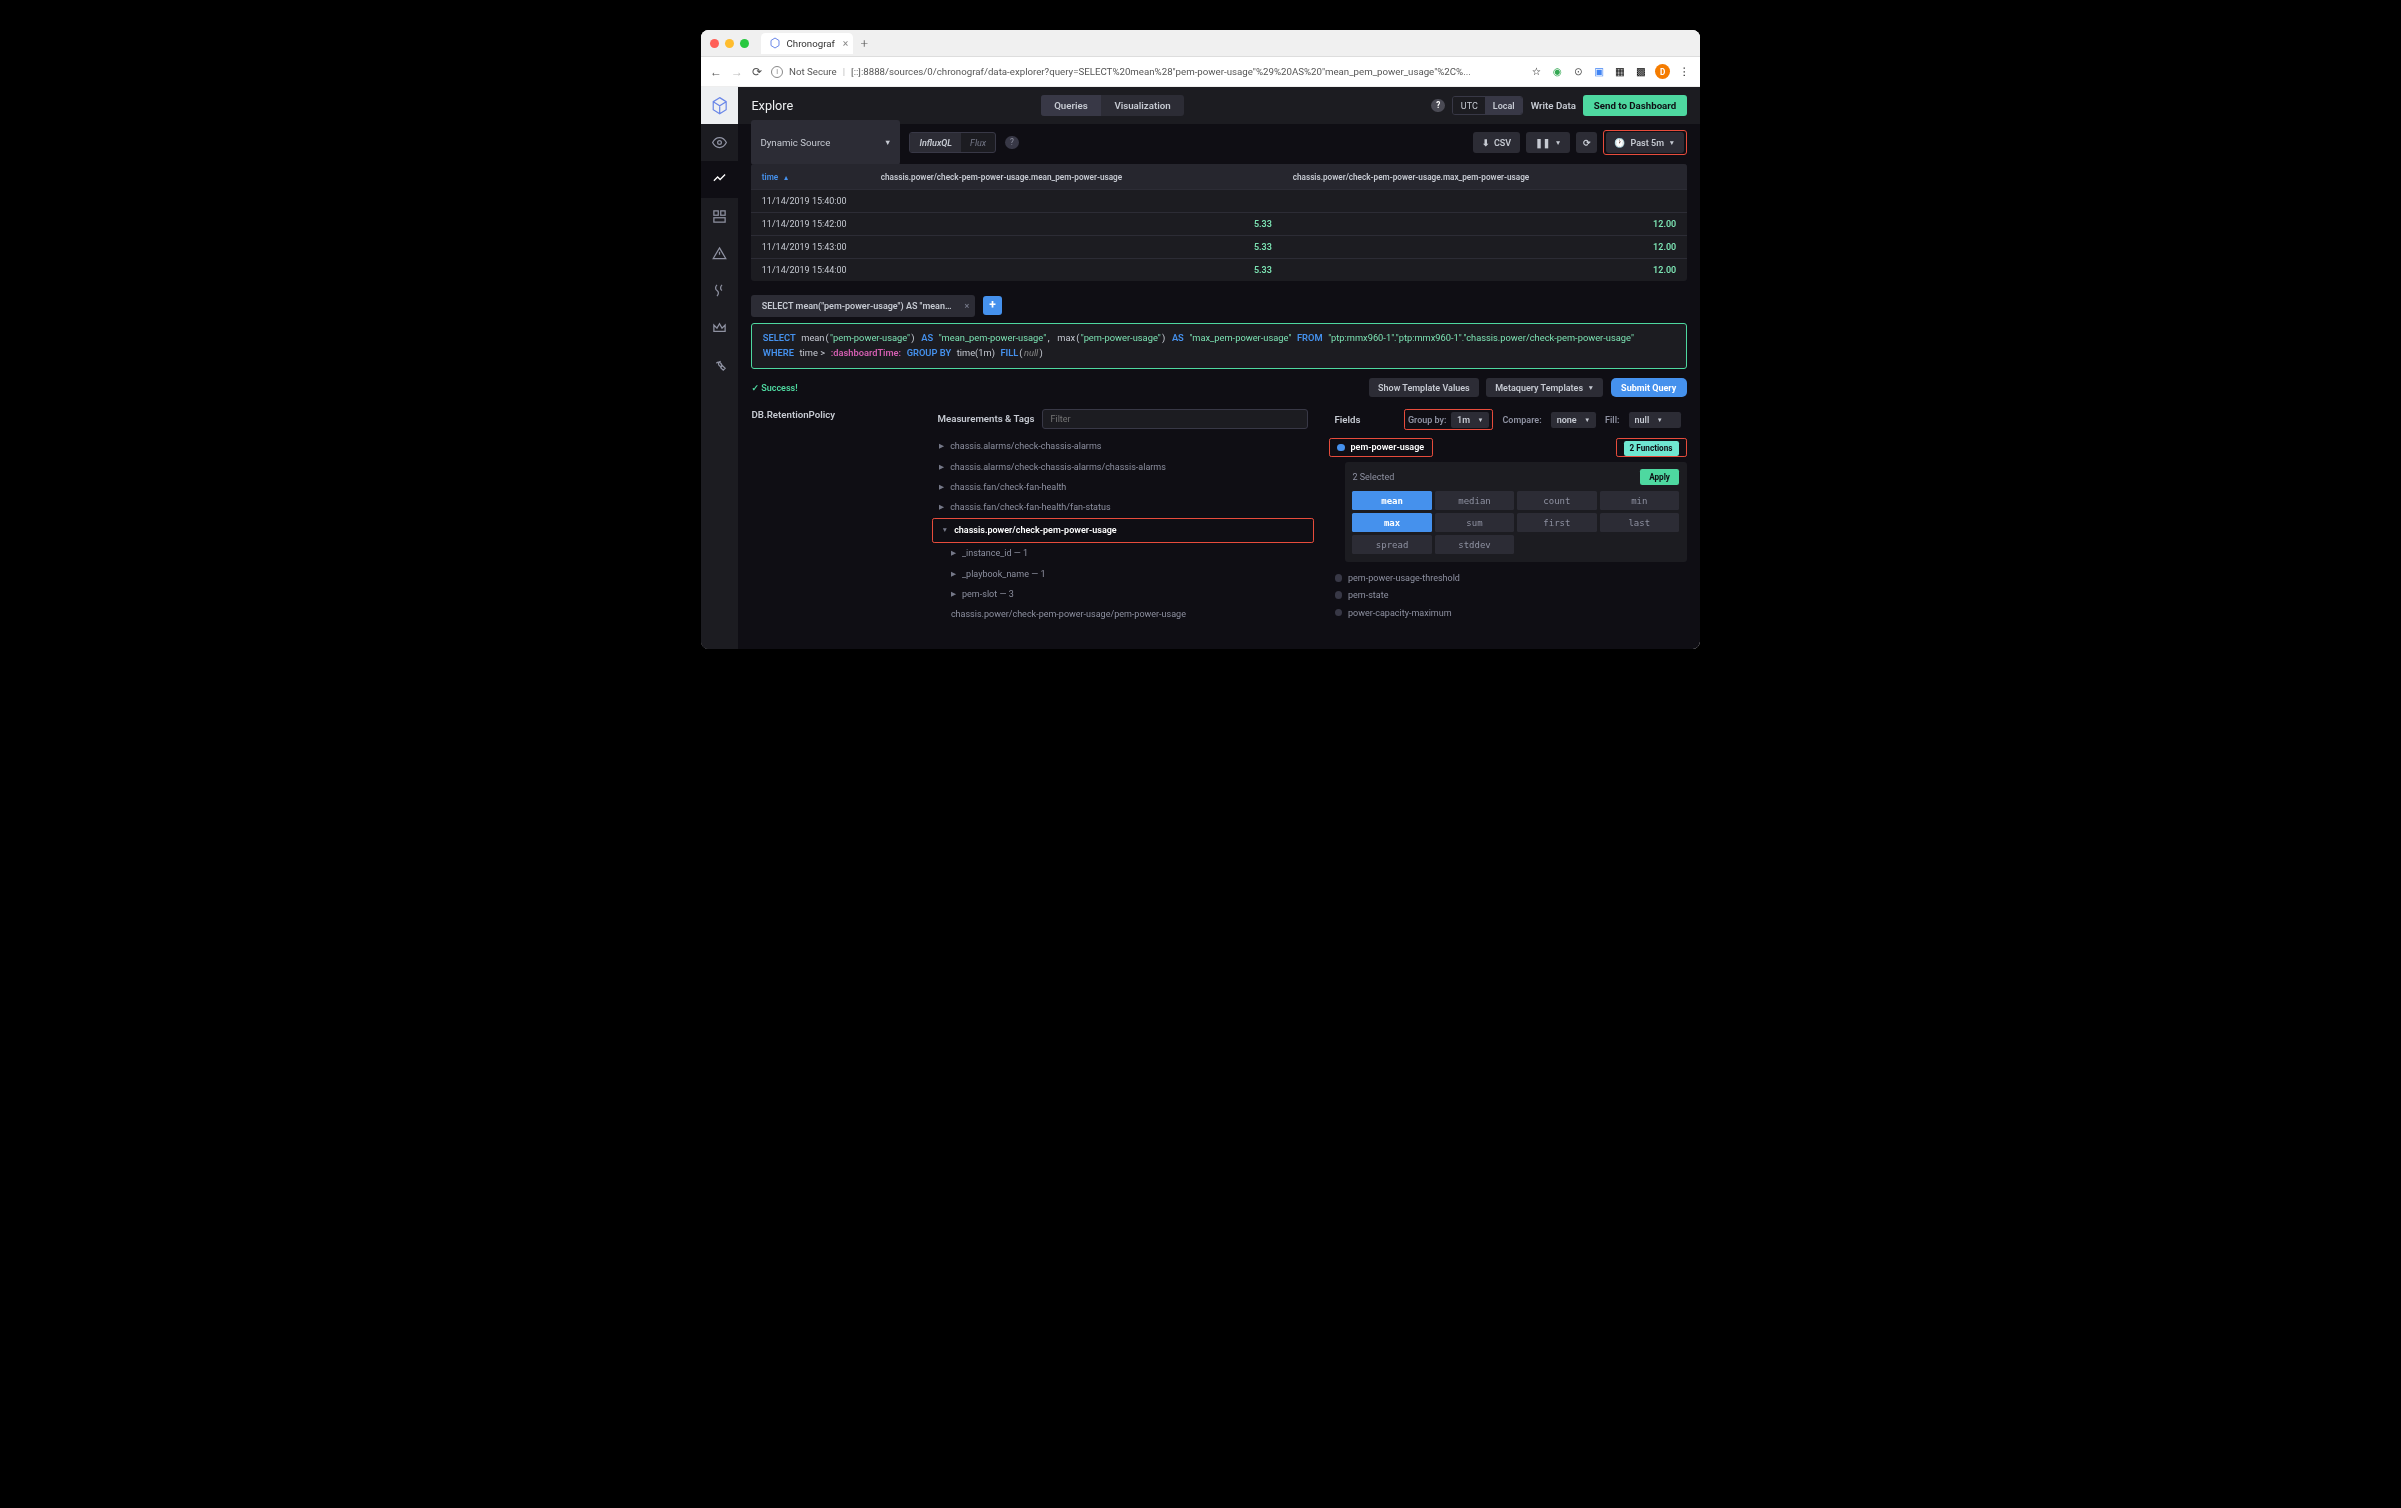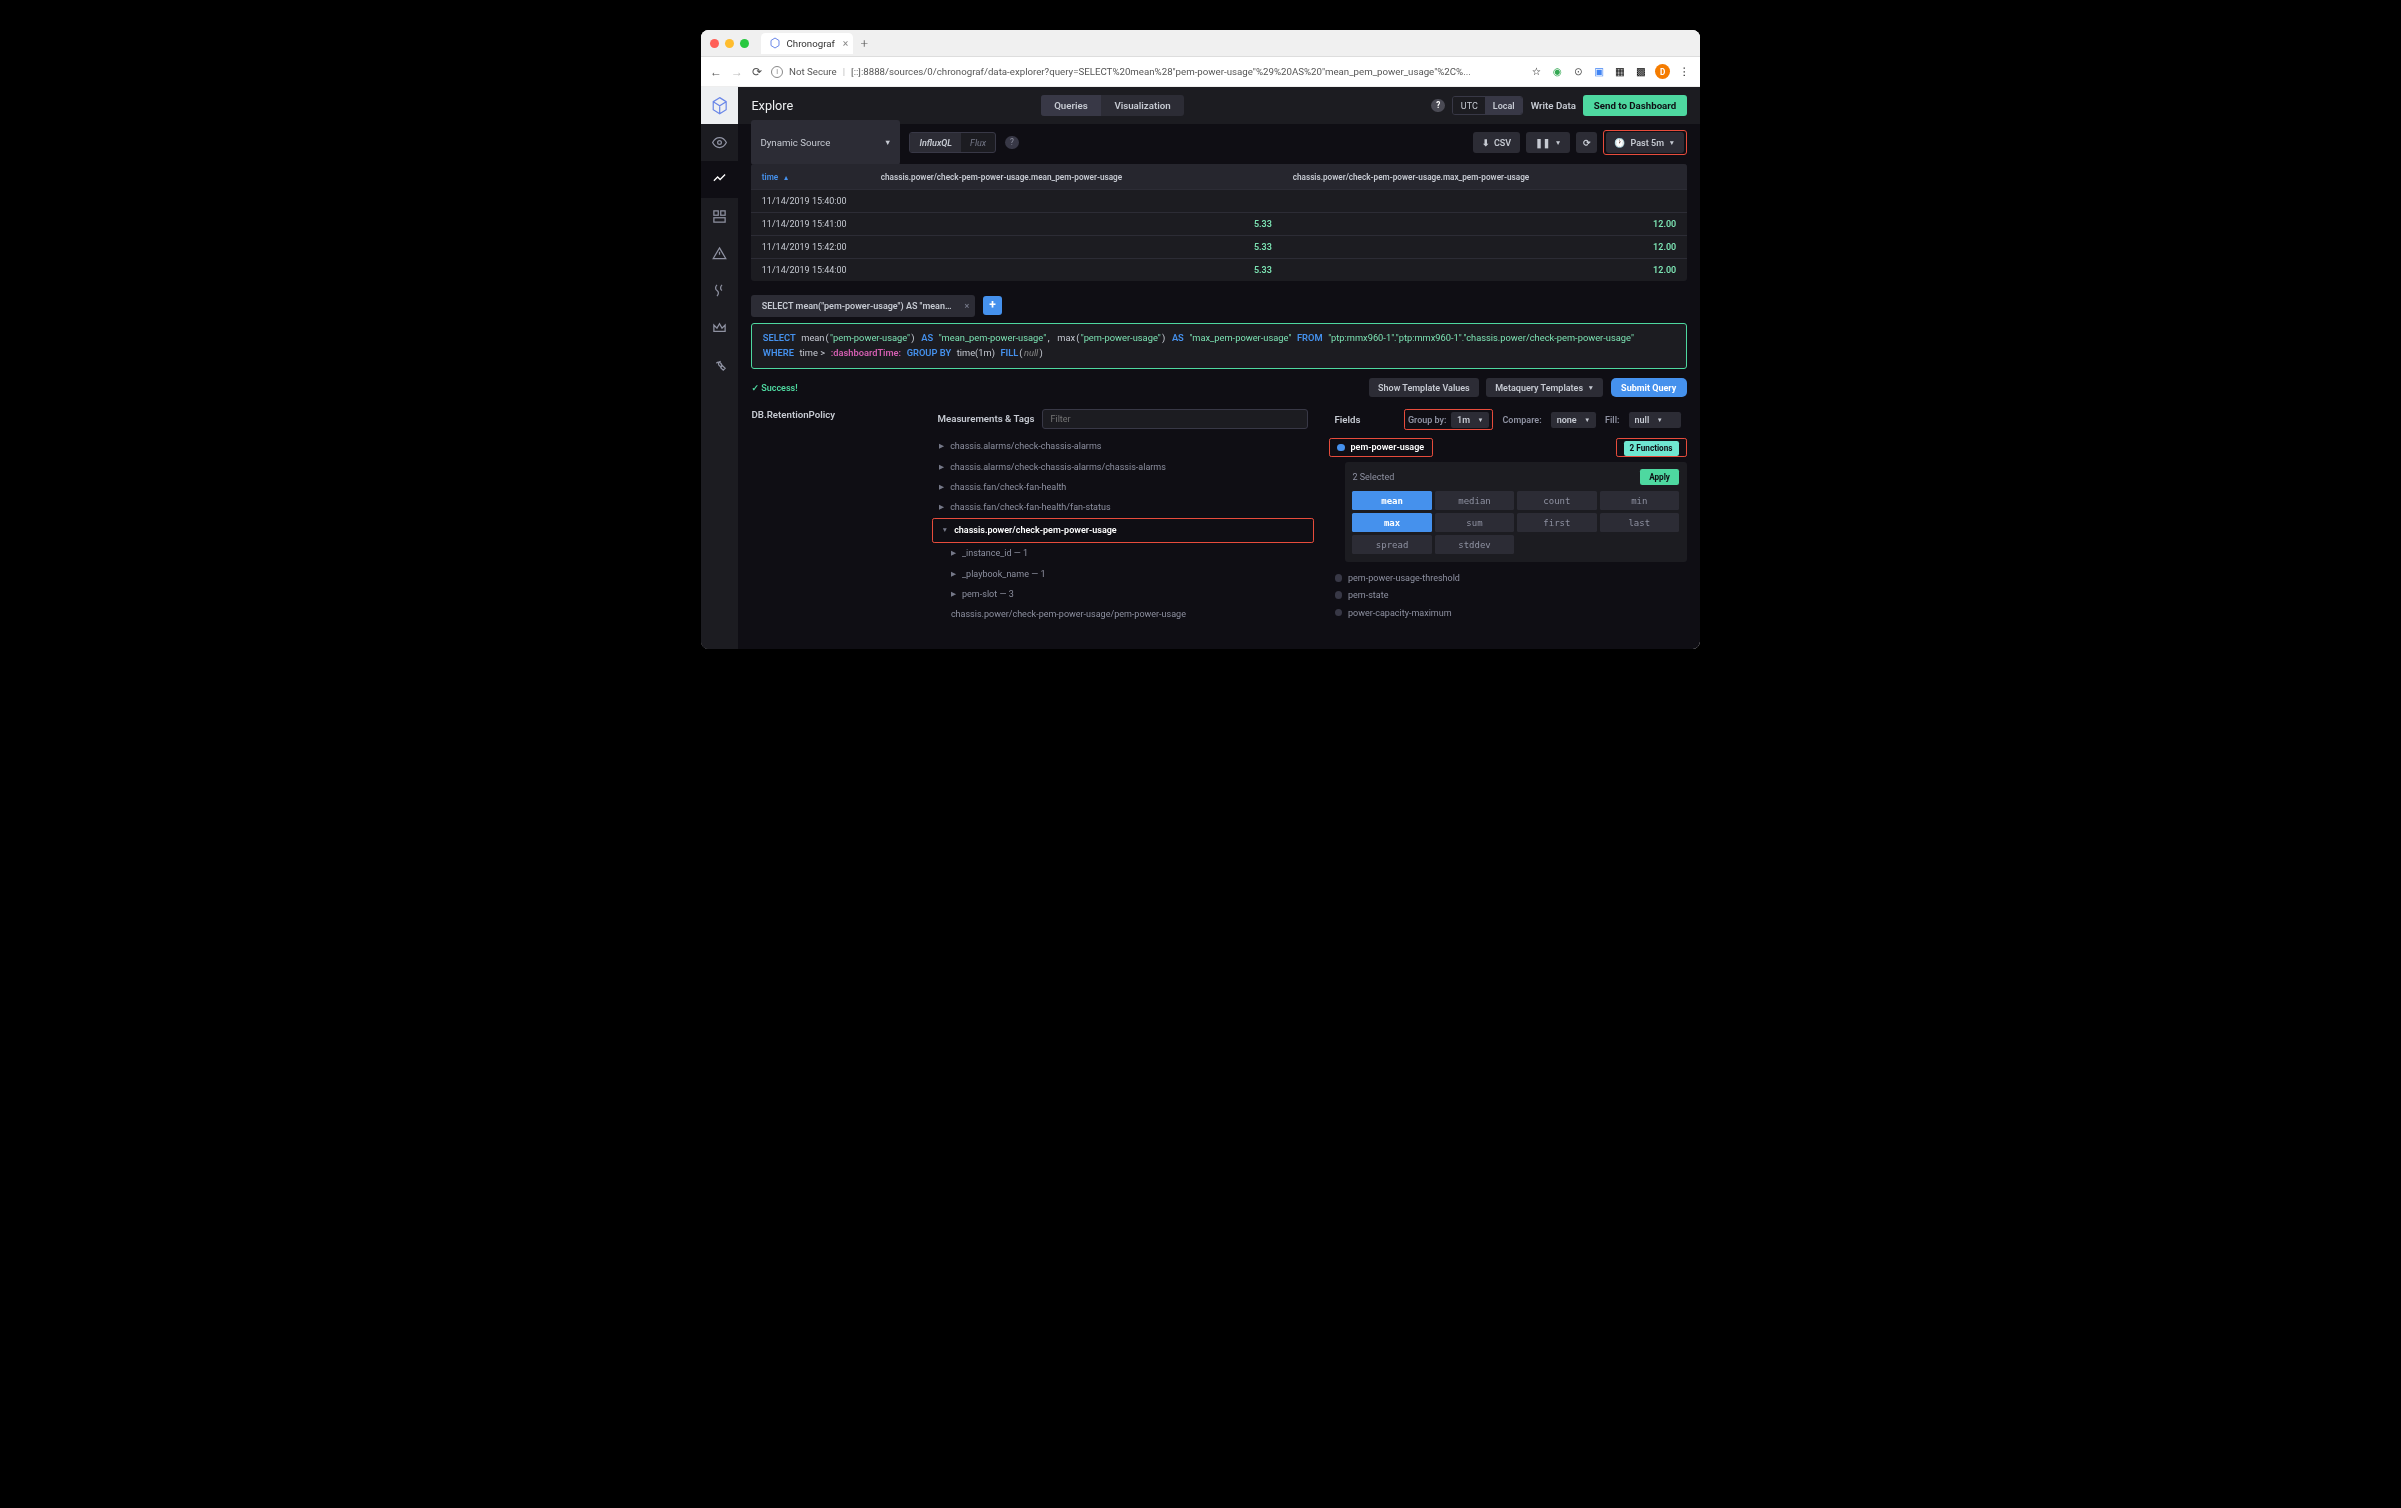--- a/index.html
+++ b/index.html
@@ -245,26 +245,26 @@
             <th>chassis.power/check-pem-power-usage.max_pem-power-usage</th>
           </tr>
             </thead>
           <tbody id="tbody">
               <tr>
                 <td>11/14/2019 15:40:00</td>
                 <td class="num"></td>
                 <td class="num"></td>
               </tr>
               <tr>
-                <td>11/14/2019 15:41:00</td>
+                <td>11/14/2019 15:42:00</td>
                 <td class="num">5.33</td>
                 <td class="num">12.00</td>
               </tr>
               <tr>
-                <td>11/14/2019 15:42:00</td>
+                <td>11/14/2019 15:43:00</td>
                 <td class="num">5.33</td>
                 <td class="num">12.00</td>
               </tr>
               <tr>
                 <td>11/14/2019 15:44:00</td>
                 <td class="num">5.33</td>
                 <td class="num">12.00</td>
               </tr>
             </tbody>
         </table>

